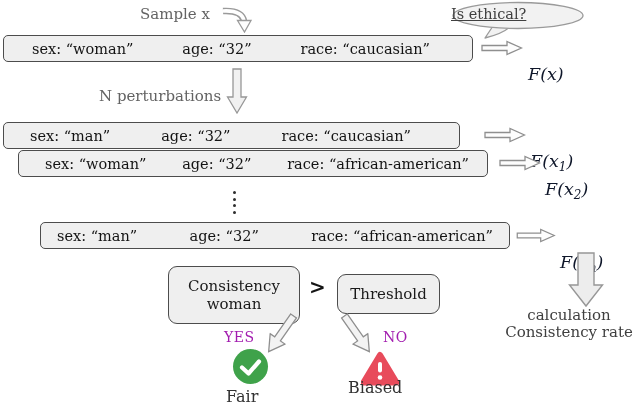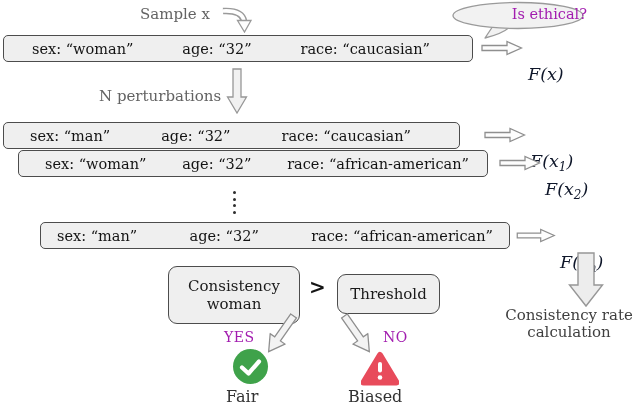--- a/index.html
+++ b/index.html
@@ -12,21 +12,21 @@
   .abs{position:absolute;}
   .lbl{position:absolute;color:var(--label);font-size:15px;white-space:nowrap;}
   .pbox{position:absolute;background:var(--box-fill);border:1.6px solid var(--box-border);
         border-radius:5px;display:flex;align-items:center;justify-content:space-between;
         font-size:14.5px;color:#141414;box-sizing:border-box;white-space:nowrap;height:27px;}
   .mbox{position:absolute;background:var(--box-fill);border:1.6px solid var(--box-border);
         border-radius:9px;display:flex;flex-direction:column;align-items:center;justify-content:center;
         font-size:15px;color:#1a1a1a;text-align:center;box-sizing:border-box;line-height:18px;}
   .fx{position:absolute;font-style:italic;font-size:17.5px;color:#0f172a;white-space:nowrap;margin-top:28px;}
   .fx .sub{font-size:12px;position:relative;top:3.5px;font-style:italic;}
-  .bubble-text{position:absolute;text-align:right;font-size:14.5px;color:#a21caf;}
+  .bubble-text{position:absolute;text-align:left;font-size:14.5px;color:#404040;text-decoration:underline;}
   .dcol{position:absolute;display:flex;flex-direction:column;gap:3.5px;}
   .dot{width:3px;height:3px;background:#2e2e2e;border-radius:50%;}
   .gt{position:absolute;font-size:20px;font-weight:bold;color:#141414;}
   .branch-lbl{position:absolute;font-size:14px;color:#a21caf;letter-spacing:.5px;white-space:nowrap;}
   .verdict{position:absolute;font-size:16px;color:#323232;text-align:left;}
   .okc{position:absolute;width:35px;height:35px;border-radius:50%;background:var(--green);}
   .warn{position:absolute;color:var(--red);}
   .calc-lbl{position:absolute;text-align:center;font-size:15px;color:#3f3f3f;line-height:16.5px;}
   svg{display:block;}
 </style>
@@ -114,22 +114,22 @@
     </svg>
   </span>
   <div class="fx" style="left:560px;top:224px;"><span>F(x</span><span class="sub">n</span><span>)</span></div>
 
   <span class="abs" style="left:568px;top:252px;">
     <svg width="36" height="56" viewBox="0 0 36 56">
       <path d="M10 1 H26 V33 H34.5 L18 54 L1.5 33 H10 Z" fill="#ededed" stroke="#979797" stroke-width="1.4"></path>
     </svg>
   </span>
   <div class="calc-lbl" style="left:498px;top:307px;width:142px;">
+    <div>calculation</div>
     <div>Consistency rate</div>
-    <div>calculation</div>
   </div>
 
   <div class="mbox" style="left:168px;top:266px;width:132px;height:58px;">
     <div>Consistency</div>
     <div>woman</div>
   </div>
   <div class="gt" style="left:309px;top:275px;">&gt;</div>
   <div class="mbox" style="left:337px;top:274px;width:103px;height:40px;">
     <div>Threshold</div>
   </div>
@@ -153,15 +153,15 @@
     </svg>
   </span>
   <div class="branch-lbl" style="left:383px;top:329px;">NO</div>
   <span class="warn" style="left:361px;top:351px;">
     <svg width="38" height="35" viewBox="0 0 38 35">
       <path d="M19 4 L35.5 31.5 L2.5 31.5 Z" fill="currentColor" stroke="currentColor" stroke-width="6" stroke-linejoin="round"></path>
       <rect x="17" y="11" width="4" height="10.5" rx="2" fill="#fff"></rect>
       <circle cx="19" cy="26.5" r="2.3" fill="#fff"></circle>
     </svg>
   </span>
-  <div class="verdict" style="left:348px;top:387px;width:64px;">Biased</div>
+  <div class="verdict" style="left:348px;top:378px;width:64px;">Biased</div>
 
 </div>
 
 </body></html>

